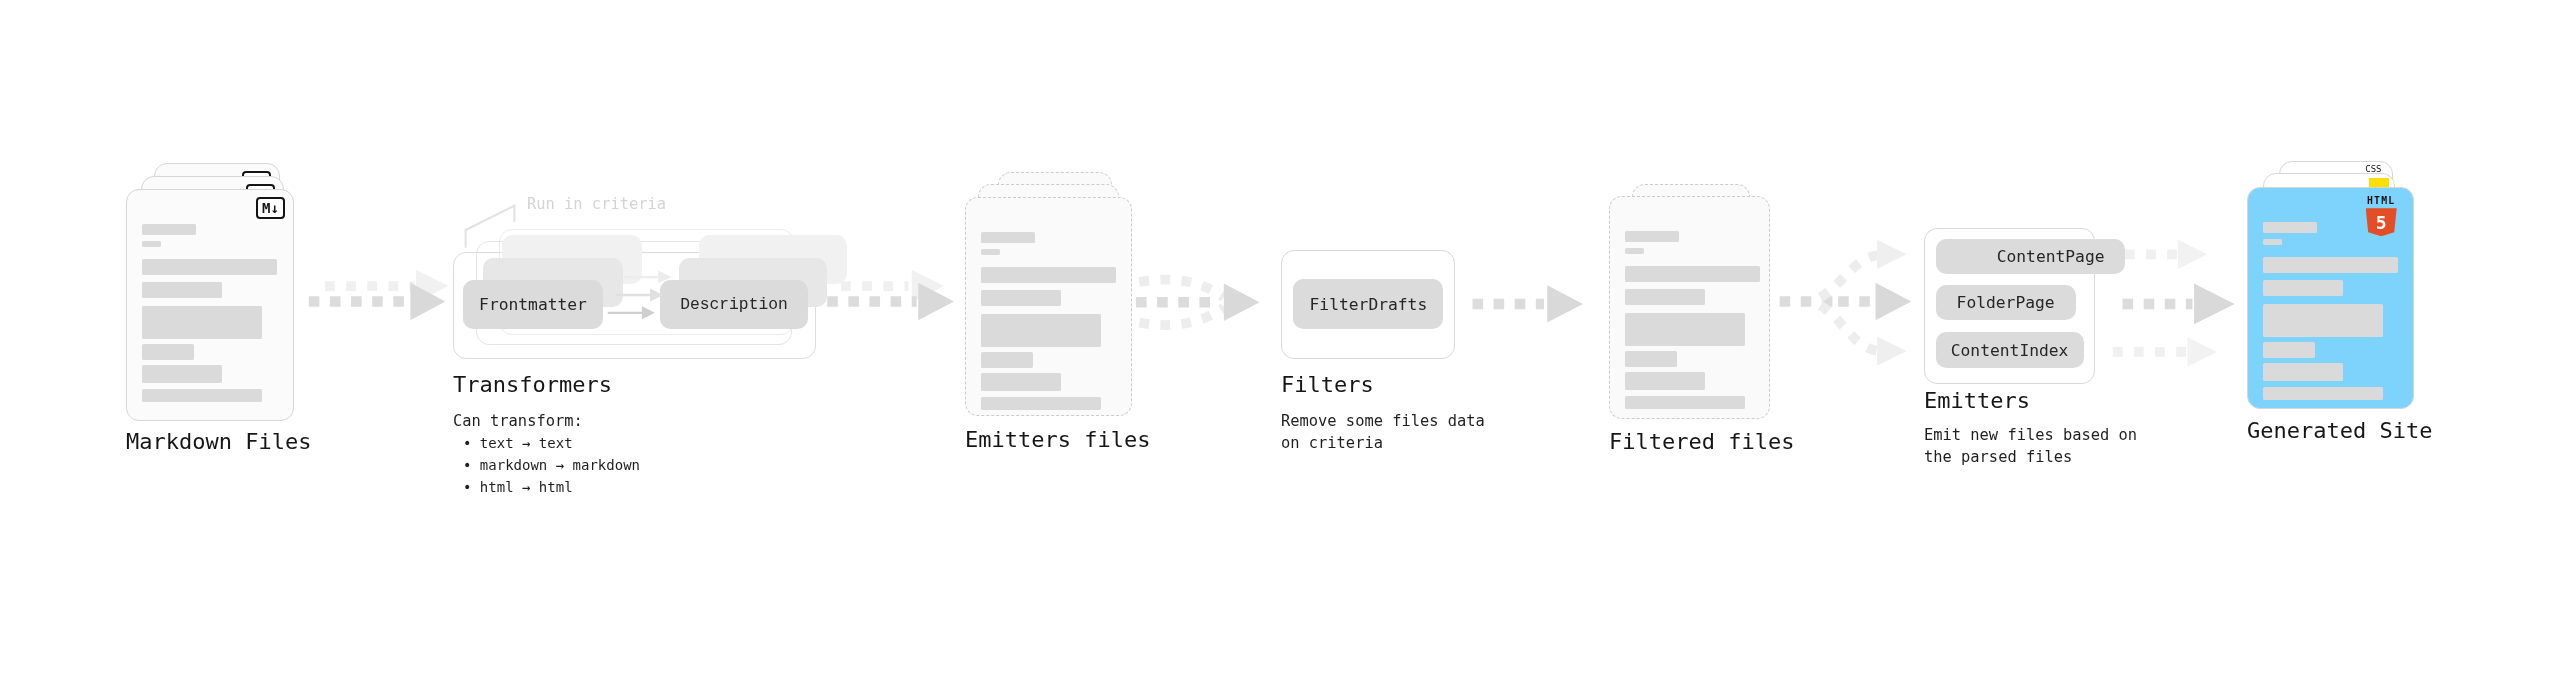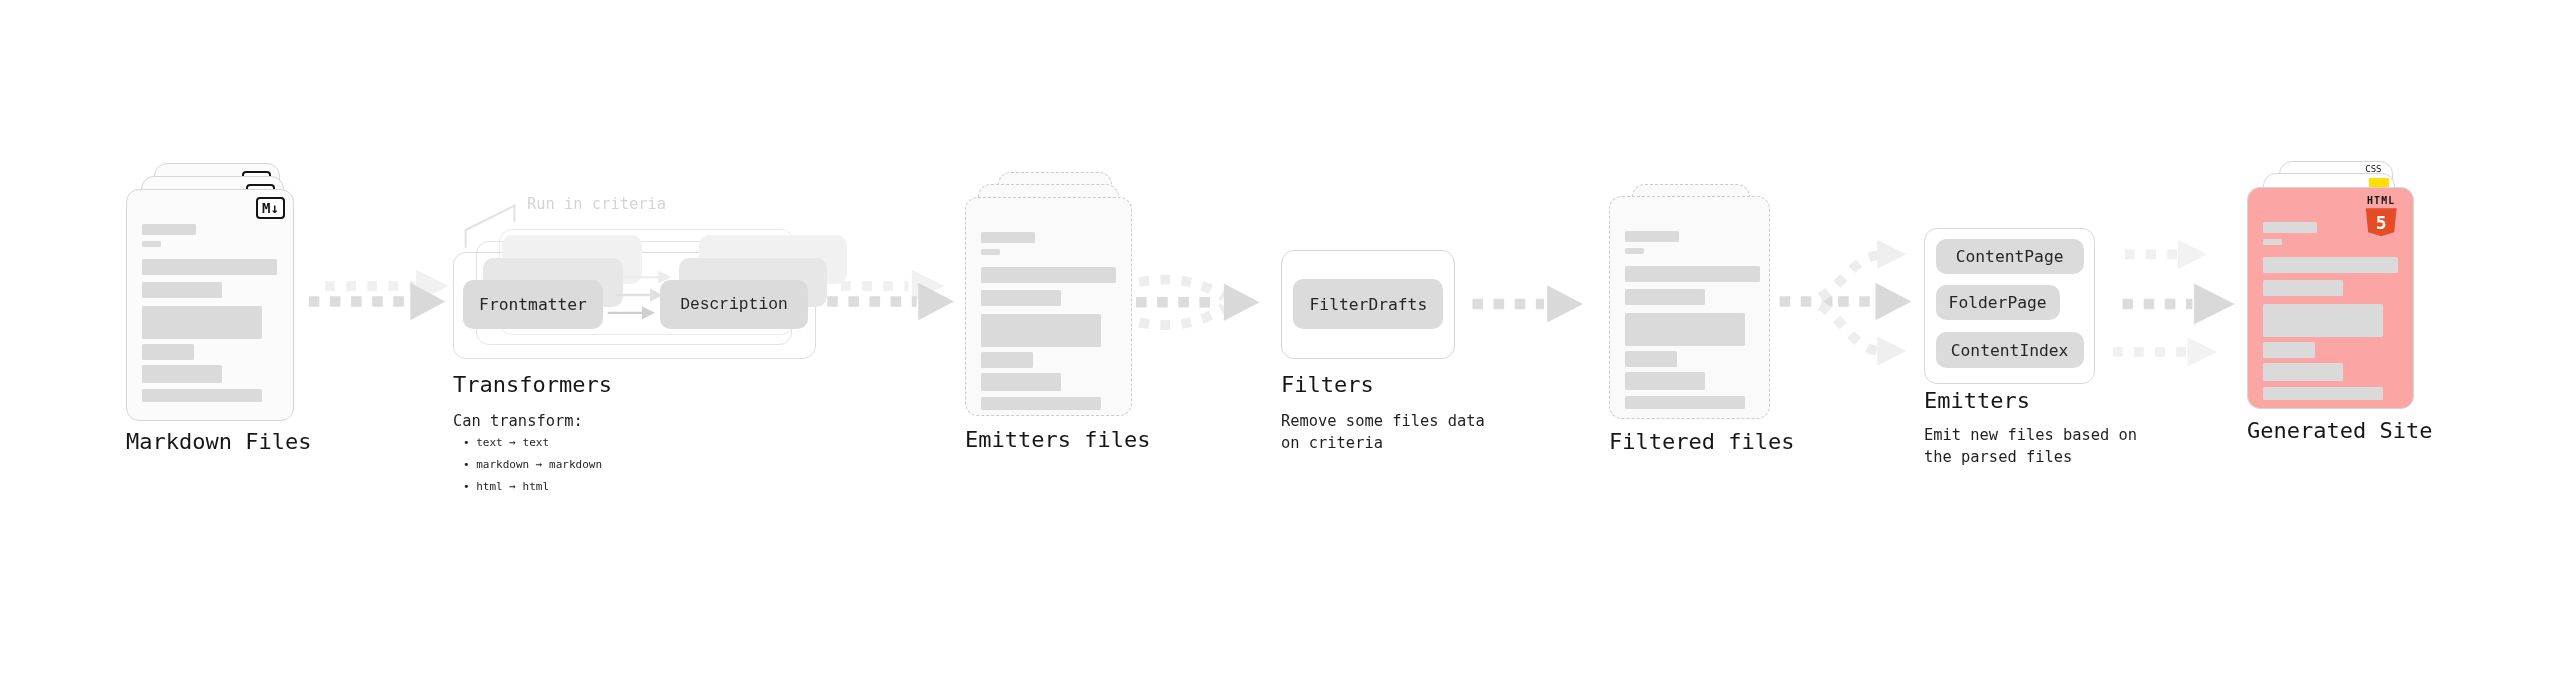--- a/index.html
+++ b/index.html
@@ -13,21 +13,21 @@
             padding:0 4.1px;font-weight:bold;font-size:14px;line-height:18px;color:#141414;}
   .box{position:absolute;border:1.6px solid #dedede;border-radius:13px;background:transparent;box-sizing:border-box;}
   .box.filled{background:#ffffff;border-color:#d8d8d8;}
   .pill{position:absolute;background:#dbdbdb;border-radius:10.6px;display:flex;align-items:center;justify-content:center;
         font-size:16.3px;color:#262626;white-space:nowrap;}
   .pill.g1{background:#e7e7e7;}
   .pill.g2{background:#f1f1f1;}
   .title{position:absolute;font-size:22px;font-weight:500;color:#161616;white-space:nowrap;line-height:1.15;}
   .sub{position:absolute;font-size:15.4px;color:#1f1f1f;line-height:22px;white-space:pre-line;}
   .note{position:absolute;font-size:15.4px;color:#d4d4d4;white-space:nowrap;}
-  .bullet-line{font-size:11px;color:#1f1f1f;line-height:22px;white-space:nowrap;}
+  .bullet-line{font-size:14px;color:#1f1f1f;line-height:22px;white-space:nowrap;}
   .bullets{position:absolute;}
   .css-badge{position:absolute;top:3.3px;right:8.1px;text-align:center;}
   .css-text{font-size:9px;font-weight:normal;color:#101010;line-height:1;}
   .css-bar{height:3.3px;width:21px;margin-top:1.6px;border-radius:0.8px;}
   .js-badge{position:absolute;top:4.1px;right:4.9px;width:20.3px;height:12.2px;}
   .h5{position:absolute;top:8.1px;right:9.8px;width:44px;text-align:center;}
   .h5-label{font-size:9.8px;font-weight:bold;letter-spacing:1.2px;color:#111;line-height:1;}
   .h5-shield{margin:2.4px auto 0;width:31px;height:28px;color:#fff;font-size:18px;font-weight:bold;
              display:flex;align-items:center;justify-content:center;
              clip-path:polygon(0 0,100% 0,92% 86%,50% 100%,8% 86%);}
@@ -113,38 +113,38 @@
         <div class="bar" style="width: 80px; height: 16.3px; margin-top: 6.5px;"></div>
         <div class="bar" style="width: 120px; height: 32.5px; margin-top: 8.1px;"></div>
         <div class="bar" style="width: 52px; height: 16.3px; margin-top: 4.9px;"></div>
         <div class="bar" style="width: 80px; height: 18px; margin-top: 4.9px;"></div>
         <div class="bar" style="width: 120px; height: 13px; margin-top: 6.5px;"></div>
       </div>
   </div>
   <div class="title" style="left:1609px;top:429px;">Filtered files</div>
 
   <div class="box filled z2" style="left:1924px;top:228px;width:171px;height:156px;">
-    <div class="pill" style="left:10.6px;top:9.8px;width:148px;height:35px;">ContentPage</div>
-    <div class="pill" style="left:10.6px;top:56px;width:124px;height:35px;">FolderPage</div>
+    <div class="pill" style="left:10.6px;top:9.8px;width:148px;height:35px;padding-left:41px;">ContentPage</div>
+    <div class="pill" style="left:10.6px;top:56px;width:140px;height:35px;">FolderPage</div>
     <div class="pill" style="left:10.6px;top:103px;width:148px;height:36px;">ContentIndex</div>
   </div>
   <div class="title" style="left:1924px;top:388px;">Emitters</div>
   <div class="sub" style="left:1924px;top:424px;">Emit new files based on
 the parsed files</div>
 
   <div class="card z1" style="left:2279px;top:161px;width:114px;height:89px;background:#fff;">
     <div class="css-badge">
       <div class="css-text">CSS</div>
       <div class="css-bar" style="background: rgb(41, 101, 241);"></div>
     </div>
   </div>
   <div class="card z2" style="left:2263px;top:173px;width:132px;height:89px;background:#fff;">
     <div class="js-badge" style="background: rgb(255, 223, 0);"></div>
   </div>
-  <div class="card z3" style="left:2247px;top:187px;width:167px;height:222px;background:#fca5a5;">
+  <div class="card z3" style="left:2247px;top:187px;width:167px;height:222px;background:#7dd3fc;">
     <div class="h5">
       <div class="h5-label">HTML</div>
       <div class="h5-shield" style="background: rgb(228, 77, 38);">
           <span>5</span>
         </div>
     </div>
     <div class="bars">
         <div class="bar" style="width: 54px; height: 11.4px; margin-top: 0px;"></div>
         <div class="bar" style="width: 19.5px; height: 5.7px; margin-top: 5.7px;"></div>
         <div class="bar" style="width: 135px; height: 16.3px; margin-top: 12.2px;"></div>

